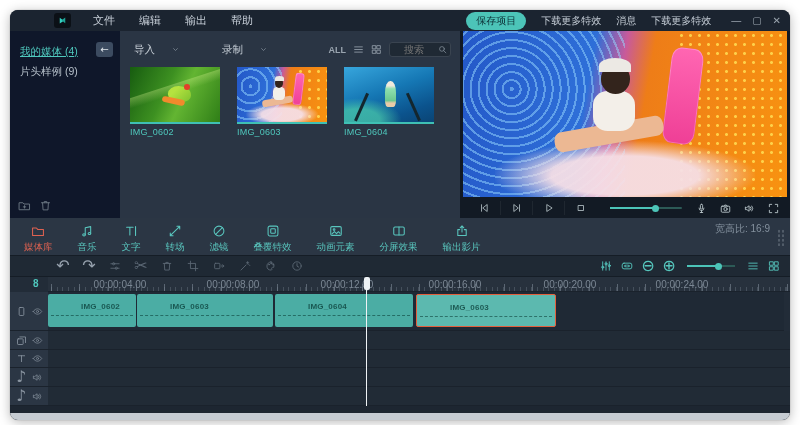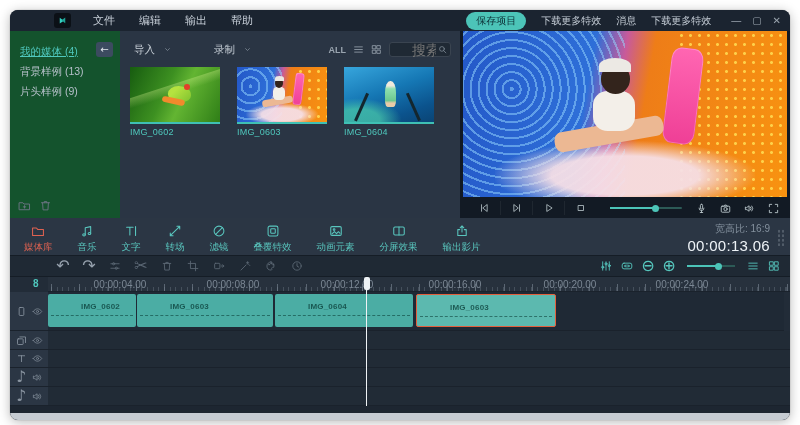--- a/index.html
+++ b/index.html
@@ -17,39 +17,39 @@
   .logo svg{width:11px;height:11px}
   .menus{display:flex;gap:24px;margin-left:22px}
   .menu{font-size:11px;color:#c7cfd8;cursor:default}
   .tb-right{margin-left:auto;display:flex;align-items:center;gap:15px;margin-right:9px}
   .pill{background:#4cc4b8;color:#0c2f35;font-size:10px;padding:2px 10px;border-radius:9px}
   .tb-act{font-size:10px;color:#c3cbd4}
   .winctl{display:flex;gap:11px;color:#9aa4ae;font-size:10px;margin-left:5px}
 
   
   .content{position:absolute;top:21px;left:0;right:0;height:187px}
-  .sidebar{position:absolute;left:0;top:0;width:110px;height:100%;background:#14532d}
+  .sidebar{position:absolute;left:0;top:0;width:110px;height:100%;background:#0f172a}
   .sb-list{padding-top:11px}
   .sb-item{font-size:10.5px;color:#b6c0ca;padding:3px 10px;white-space:nowrap}
   .sb-item.active{color:#4fc8bd;text-decoration:underline}
   .sb-collapse{position:absolute;top:11px;right:7px;width:17px;height:15px;background:#3c4b60;border-radius:3px;
     color:#e3e9ee;font-size:10px;display:flex;align-items:center;justify-content:center}
   .sb-tools{position:absolute;bottom:6px;left:8px;display:flex;gap:8px;color:#68737f}
   .sb-tools .i{width:13px;height:13px}
 
   .media{position:absolute;left:110px;top:0;width:340px;height:100%;background:#2a3544}
   .m-toolbar{position:absolute;top:11px;left:14px;right:9px;display:flex;align-items:center;color:#c7cfd7;font-size:10.5px}
-  .m-dd{display:flex;align-items:center;gap:8px}
+  .m-dd{display:flex;align-items:center;gap:16px}
   .m-dd .i{width:9px;height:9px;color:#8e99a4}
   .m-dd.rec{margin-left:42px}
   .m-right{margin-left:auto;display:flex;align-items:center;gap:7px}
   .m-all{font-size:9px;color:#9aa5b0;font-weight:bold}
   .m-right>.i{width:11px;height:11px;color:#97a2ad}
   .m-search{position:relative;width:62px;height:15px;background:#1f2934;border:1px solid #3a4450;border-radius:3px;display:flex;align-items:center}
-  .m-search input{background:transparent;border:none;outline:none;color:#9aa5b0;font-size:14px;width:46px;padding:0 0 0 22px;font-family:inherit}
+  .m-search input{background:transparent;border:none;outline:none;color:#9aa5b0;font-size:10px;width:46px;padding:0 0 0 14px;font-family:inherit}
   .m-search .i{position:absolute;right:3px;width:9px;height:9px;color:#8e99a4}
   .m-grid{position:absolute;top:36px;left:10px;width:332px;display:flex;flex-wrap:wrap}
   .mitem{width:90px;margin-right:17px;margin-bottom:9px}
   .thumb{width:90px;height:57px;position:relative;overflow:hidden;border-bottom:2px solid #3fc0b4;background:#000}
   .badge{position:absolute;top:3px;right:3px;width:13px;height:11px;color:#fff;opacity:.95}
   .mlabel{font-size:9px;color:#4fc8bd;margin-top:3px;letter-spacing:.2px}
 
   .preview{position:absolute;left:450px;top:0;right:0;height:100%;background:#121a24}
   .video{position:absolute;left:3px;top:0;width:calc(100% - 6px);height:166px;overflow:hidden;background:#000}
   .transport{position:absolute;left:0;right:0;top:167px;height:20px;display:flex;align-items:center;padding:0 8px}
@@ -167,21 +167,20 @@
         <span>▢</span>
         <span>✕</span>
       </span>
     </div>
   </div>
 
   <div class="content">
     <div class="sidebar">
       <div class="sb-list">
           <div class="sb-item active">我的媒体 (4)</div>
-          <div class="sb-item">背景样例 (13)</div>
           <div class="sb-item">片头样例 (9)</div>
         </div>
       <div class="sb-collapse">
           <span class="g">←</span>
         </div>
       <div class="sb-tools">
         <span class="i">
             <svg viewBox="0 0 16 16" fill="none" stroke="currentColor" stroke-width="1.2" stroke-linecap="round" stroke-linejoin="round">
               <path d="M1.8 4.6h4.2l1.4 1.6h6.8v7H1.8z"></path>
               <path d="M8 8.2v3M6.5 9.7h3"></path>
@@ -430,21 +429,20 @@
             <svg viewBox="0 0 16 16" fill="none" stroke="currentColor" stroke-width="1.2" stroke-linecap="round" stroke-linejoin="round">
               <path d="M5.4 6.4H3.2v6.8h9.6V6.4h-2.2"></path>
               <path d="M8 2.2v7M5.9 4.3L8 2.2l2.1 2.1"></path>
             </svg>
           </span>
           <span>输出影片</span>
         </div>
       </div>
     <div class="status">
       <div class="aspect">宽高比: 16:9</div>
-      <div class="tc">00:00:13.06</div>
     </div>
     <div class="grip"></div>
   </div>
 
   <div class="tltb">
     <div class="tools-l">
         <span class="i">
           <span class="g">↶</span>
         </span>
         <span class="i">

